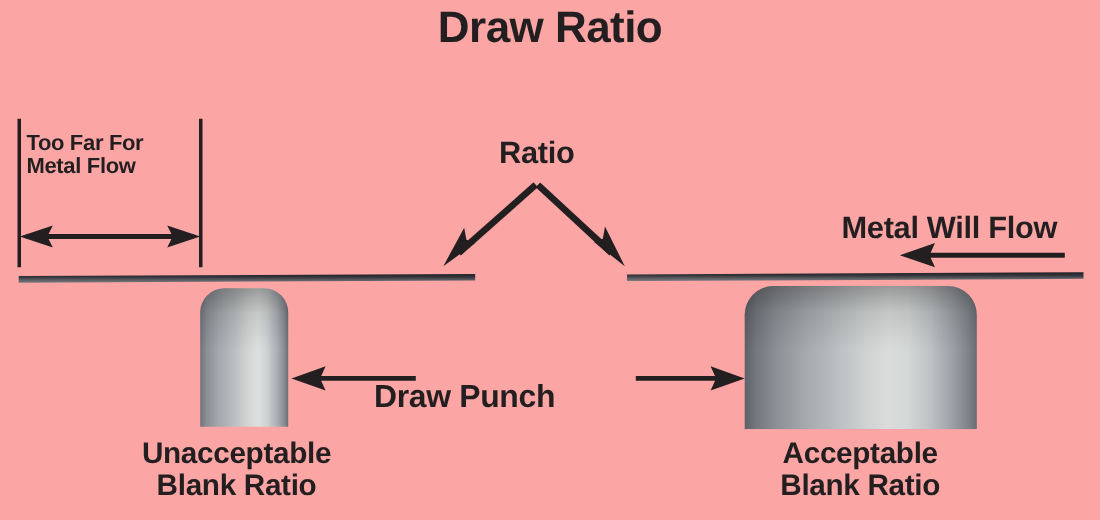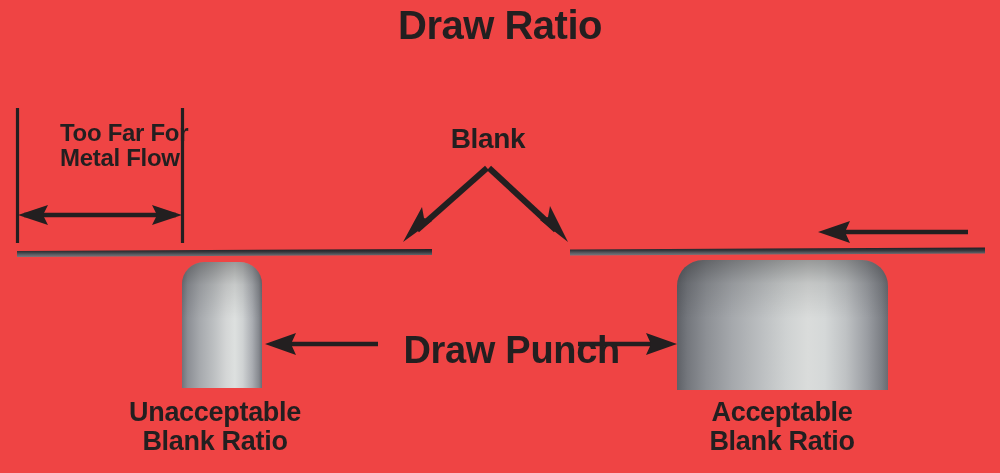--- a/index.html
+++ b/index.html
@@ -4,21 +4,21 @@
 <style>
   html, body {
     margin: 0;
     padding: 0;
     background: #ffffff;
   }
   #page {
     position: relative;
     width: 1000px;
     height: 473px;
-    background: #ef4444;
+    background: #fca5a5;
     overflow: hidden;
     font-family: "Liberation Sans", sans-serif;
   }
   #diagram-svg {
     position: absolute;
     left: 0;
     top: 0;
     width: 1000px;
     height: 473px;
   }
@@ -37,43 +37,42 @@
     width: 1000px;
     text-align: center;
     font-size: 40px;
     letter-spacing: -0.5px;
   }
   #too-far-label {
     left: 24px;
     top: 120px;
     width: 160px;
     text-align: left;
-    font-size: 24px;
-    margin-left: 36px;
+    font-size: 20px;
   }
   #blank-label {
     left: 388px;
     top: 124px;
     width: 200px;
     text-align: center;
     font-size: 28px;
   }
   #metal-flow-label {
     left: 738px;
     top: 192px;
     width: 250px;
     text-align: center;
     font-size: 28px;
   }
   #draw-punch-label {
     left: 340px;
-    top: 330px;
+    top: 346px;
     width: 280px;
-    text-align: right;
-    font-size: 38px;
+    text-align: left;
+    font-size: 29px;
   }
   #unacceptable-label {
     left: 95px;
     top: 398px;
     width: 240px;
     text-align: center;
     font-size: 27px;
   }
   #acceptable-label {
     left: 662px;
@@ -190,22 +189,23 @@
       <line x1="578" y1="344" x2="661" y2="344" stroke="#231f20" stroke-width="4.4"></line>
       <path d="M 677 344 L 646 333 L 651 344 L 646 355 Z" fill="#231f20"></path>
     </g>
   </svg>
 
   <div class="lbl" id="chart-title">Draw Ratio</div>
 
   <div class="lbl" id="too-far-label">Too Far For
 Metal Flow</div>
 
-  <div class="lbl" id="blank-label">Blank</div>
-
+  <div class="lbl" id="blank-label">Ratio</div>
+
+  <div class="lbl" id="metal-flow-label">Metal Will Flow</div>
 
   <div class="lbl" id="draw-punch-label">Draw Punch</div>
 
   <div class="lbl" id="unacceptable-label">Unacceptable
 Blank Ratio</div>
 
   <div class="lbl" id="acceptable-label">Acceptable
 Blank Ratio</div>
 
 </div>

